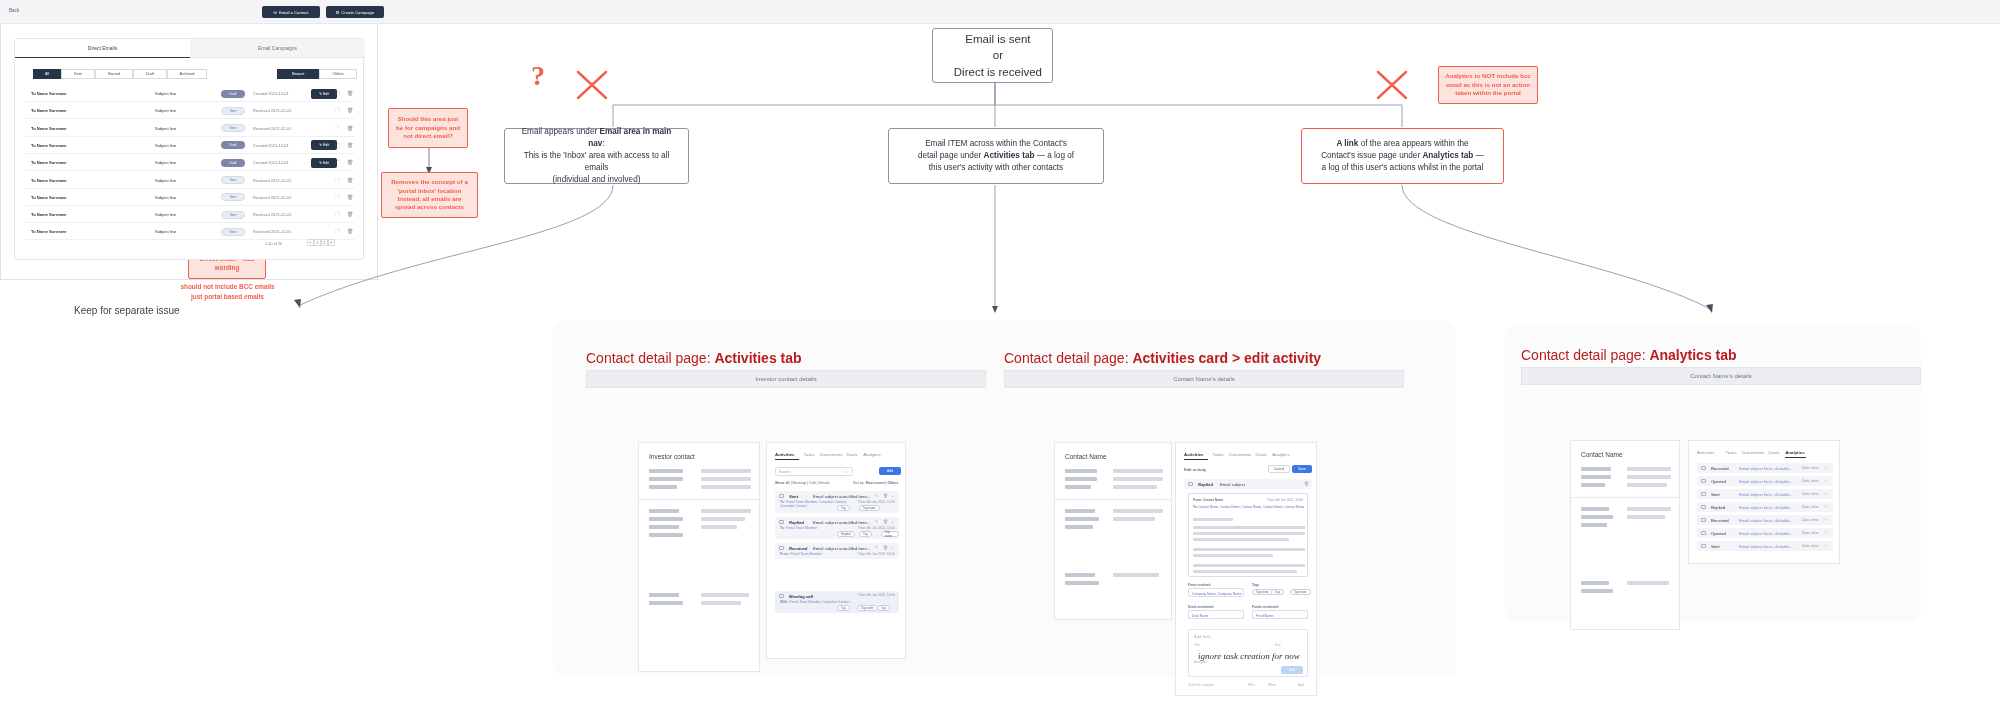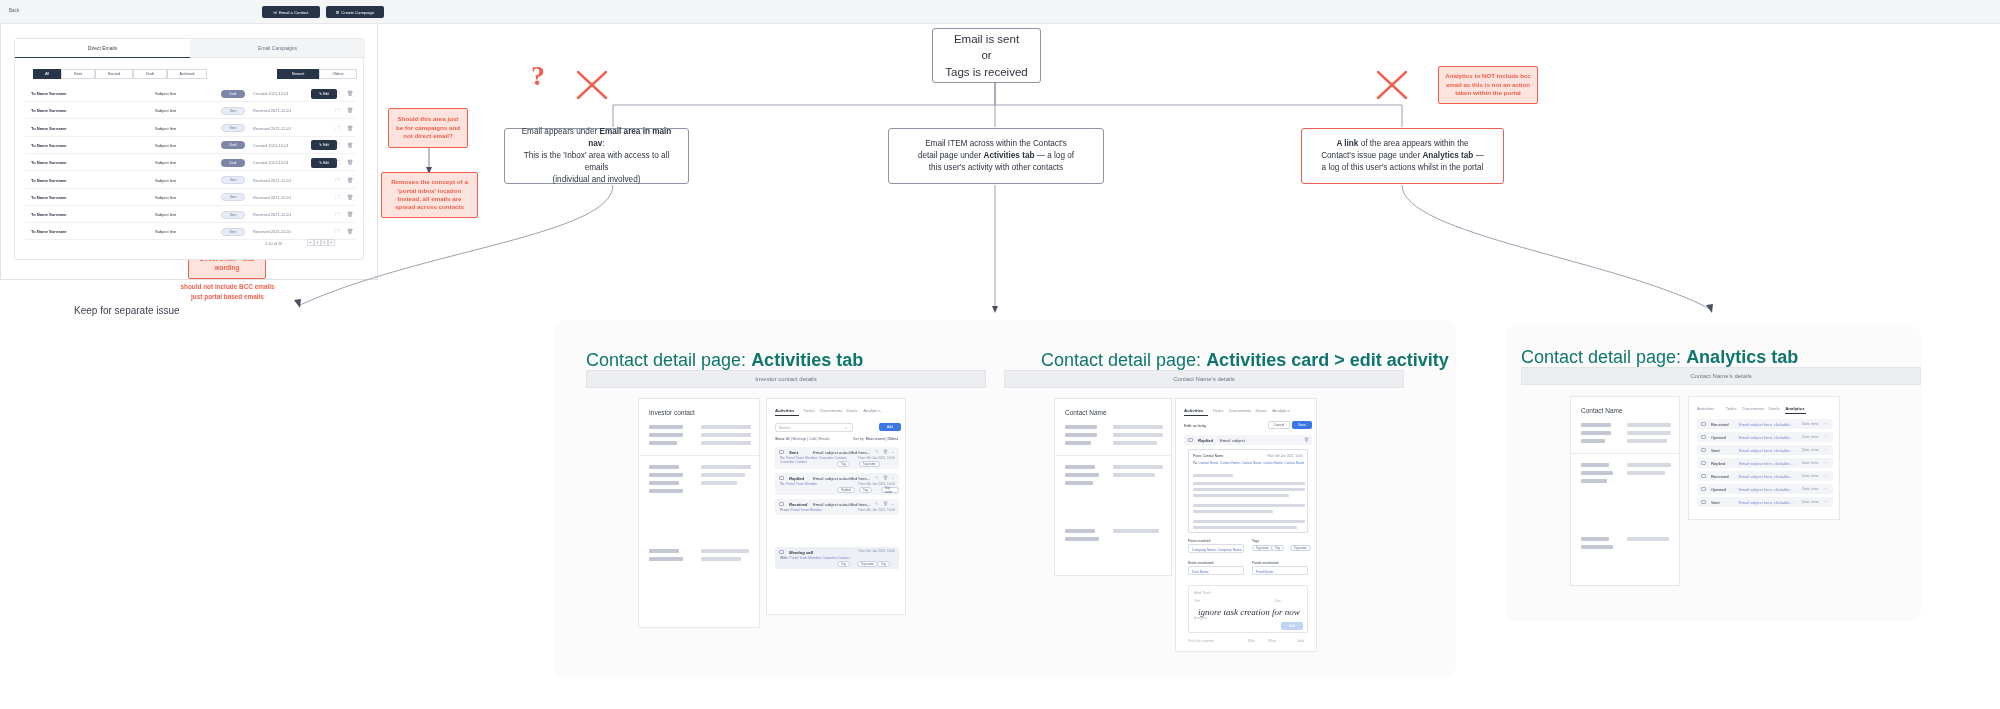--- a/index.html
+++ b/index.html
@@ -16,21 +16,21 @@
 
   
   .flowbox {
     position:absolute; background:#fff; border:1px solid #8d94a3;
     border-radius:3px; display:flex; align-items:center; justify-content:center;
     text-align:center; color:#2d3340; line-height:1.45;
   }
   .flowbox .inner { padding:6px 10px; }
   .flowbox b { font-weight:bold; }
 
-  #box-top { left:932px; top:28px; width:109px; height:55px; font-size:11.5px; }
+  #box-top { left:932px; top:28px; width:121px; height:55px; font-size:11.5px;justify-content:flex-end; }
   #box-left { left:504px; top:128px; width:185px; height:56px; font-size:8.2px; }
   #box-mid  { left:888px; top:128px; width:216px; height:56px; font-size:8.2px; }
   #box-right{ left:1301px; top:128px; width:203px; height:56px; font-size:8.2px;
               border-color:#f0604d; }
 
   
   .redbox {
     position:absolute; background:#fde3dd; border:1px solid #f0604d;
     color:#f0604d; font-weight:bold; text-align:center;
     display:flex; align-items:center; justify-content:center;
@@ -49,21 +49,21 @@
   #red-e { left:180px; top:282px; width:95px; }
 
   
   .qmark { position:absolute; color:#f0604d; font-size:28px; font-weight:bold;
            line-height:1; font-family:"Liberation Serif", serif; }
 
   
   .plainlabel { position:absolute; color:#3c4350; font-size:10px; }
   #keep-label { left:74px; top:305px; }
 
-  .cardtitle { position:absolute; color:#0f766e; font-size:18px; }
+  .cardtitle { position:absolute; color:#b91c1c; font-size:14px; }
   .cardtitle b { font-weight:bold; }
 
   
   .grouppanel { position:absolute; background:#fbfbfb; border-radius:12px; }
   .bar { background:#c3c7d2; border-radius:1px; }
   .bar-l { background:#d6d9e1; border-radius:1px; }
 
   
   #leftmock { left:96px; top:317px; width:378px; height:280px;
               background:#fff; border:1px solid #dfe1e6; }
@@ -97,21 +97,21 @@
   .mailrow .date { position:absolute; left:228px; top:6px; font-size:4px; color:#7a8090; }
   .editbtn { position:absolute; left:286px; top:3.5px; width:26px; height:10px;
              background:#283548; border-radius:2px; color:#fff; font-size:3.6px;
              display:flex; align-items:center; justify-content:center; gap:2px; }
   .micons { position:absolute; left:322px; top:5px; font-size:5px; color:#8d93a2; letter-spacing:6px; }
   .pagetxt { position:absolute; font-size:3.8px; color:#7a8090; }
   .pagebox { position:absolute; width:7px; height:7px; border:1px solid #d7dae1;
              font-size:3.2px; color:#5a6070; display:flex; align-items:center; justify-content:center; }
 
   
-  .mini { position:absolute; background:#fff; border:1px solid #e5e7ec; }
+  .mini { position:absolute; background:#fff; border:1px solid #e5e7ec;margin-top:44px; }
   .mtab { position:absolute; font-size:4.4px; color:#8b90a0; }
   .mtab.on { color:#2d3340; font-weight:bold; }
   .mtabline { position:absolute; height:1.4px; background:#2d3340; }
 
   .actrow { position:absolute; background:#f2f4f8; border-radius:2px; }
   .actrow .kind { position:absolute; font-size:4.2px; font-weight:bold; font-style:italic; color:#2d3340; }
   .actrow .subj { position:absolute; font-size:4.2px; color:#3c4350; }
   .actrow .meta { position:absolute; font-size:3.4px; color:#7f86d2; }
   .actrow .tm  { position:absolute; font-size:3.2px; color:#8a90a0; }
   .chipS { position:absolute; height:6px; border:1px solid #c9d0e4; background:#fff;
@@ -161,21 +161,21 @@
   </g>
 
   <line x1="429" y1="148" x2="429" y2="172" stroke="#7a8090" stroke-width="1"></line>
   <polygon points="429,174 426,167 432,167" fill="#4a5060"></polygon>
 </svg>
 
 <div class="flowbox" id="box-top">
   <div class="inner">
     <div>Email is sent</div>
     <div>or</div>
-    <div>Tags is received</div>
+    <div>Direct is received</div>
   </div>
 </div>
 
 <div class="qmark" style="left:531px; top:62px;">?</div>
 
 <div class="flowbox" id="box-left">
   <div class="inner">
     <div><span>Email appears under </span><b>Email area in main nav</b><span>:</span></div>
     <div>This is the 'Inbox' area with access to all emails</div>
     <div>(individual and involved)</div>
@@ -417,21 +417,21 @@
         <div class="kind" style="left:14px;top:2.5px;">Meeting call</div>
         <div class="meta" style="left:5px;top:9px;width:80px;"><b style="color:#8a90a0;">With:</b> Portal Team Member, Coworker Contact</div>
         <div class="tm" style="right:4px;top:2px;">Thurs 6th Jan 2021, 10:00</div>
         <div class="chipS" style="left:62px;top:14px;">Tag</div>
         <div class="chipS" style="left:82px;top:14px;">Tag name</div>
         <div class="chipS" style="left:102px;top:14px;">Tag</div>
       </div>
     </div>
 </div>
 
-<div class="cardtitle" style="left:1041px; top:350px;">
+<div class="cardtitle" style="left:1004px; top:350px;">
   <span>Contact detail page: </span><b>Activities card &gt; edit activity</b>
 </div>
 <div class="headerstrip" style="left:1004px; top:370px; width:400px; height:18px;">Contact Name's details</div>
 
 <div class="mini" style="left:1054px; top:398px; width:118px; height:178px;">
   <div style="position:absolute; left:10px; top:10px; font-size:6.5px; color:#3c4350;">Contact Name</div>
   <div class="bar" style="left:10px; top:26px; width:32px; height:4px; position:absolute;"></div>
   <div class="bar" style="left:10px; top:34px; width:32px; height:4px; position:absolute;"></div>
   <div class="bar" style="left:10px; top:42px; width:26px; height:4px; position:absolute;"></div>
   <div class="bar-l" style="left:58px; top:26px; width:50px; height:4px; position:absolute;"></div>

